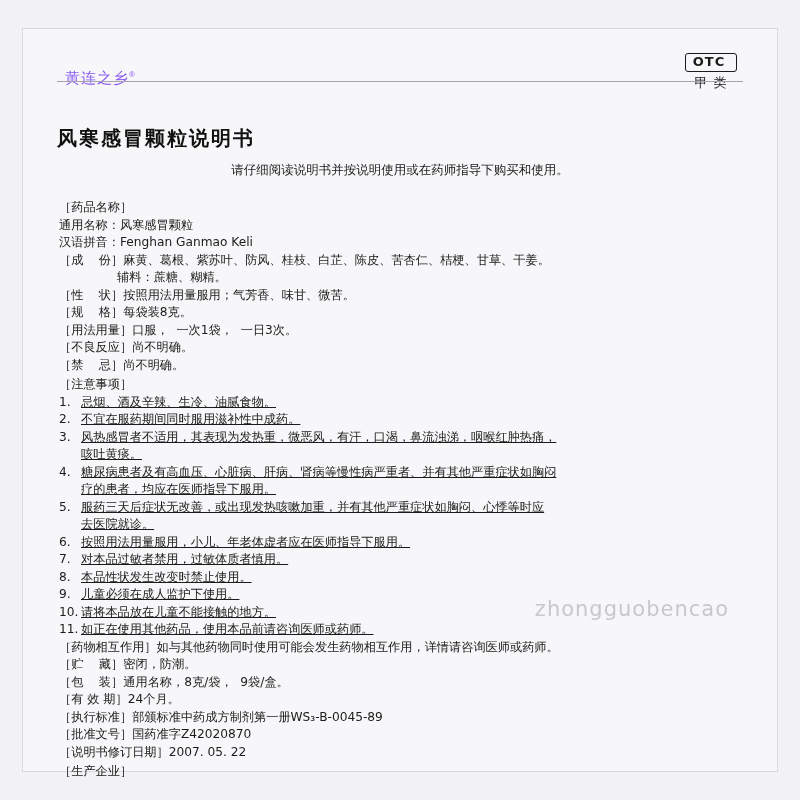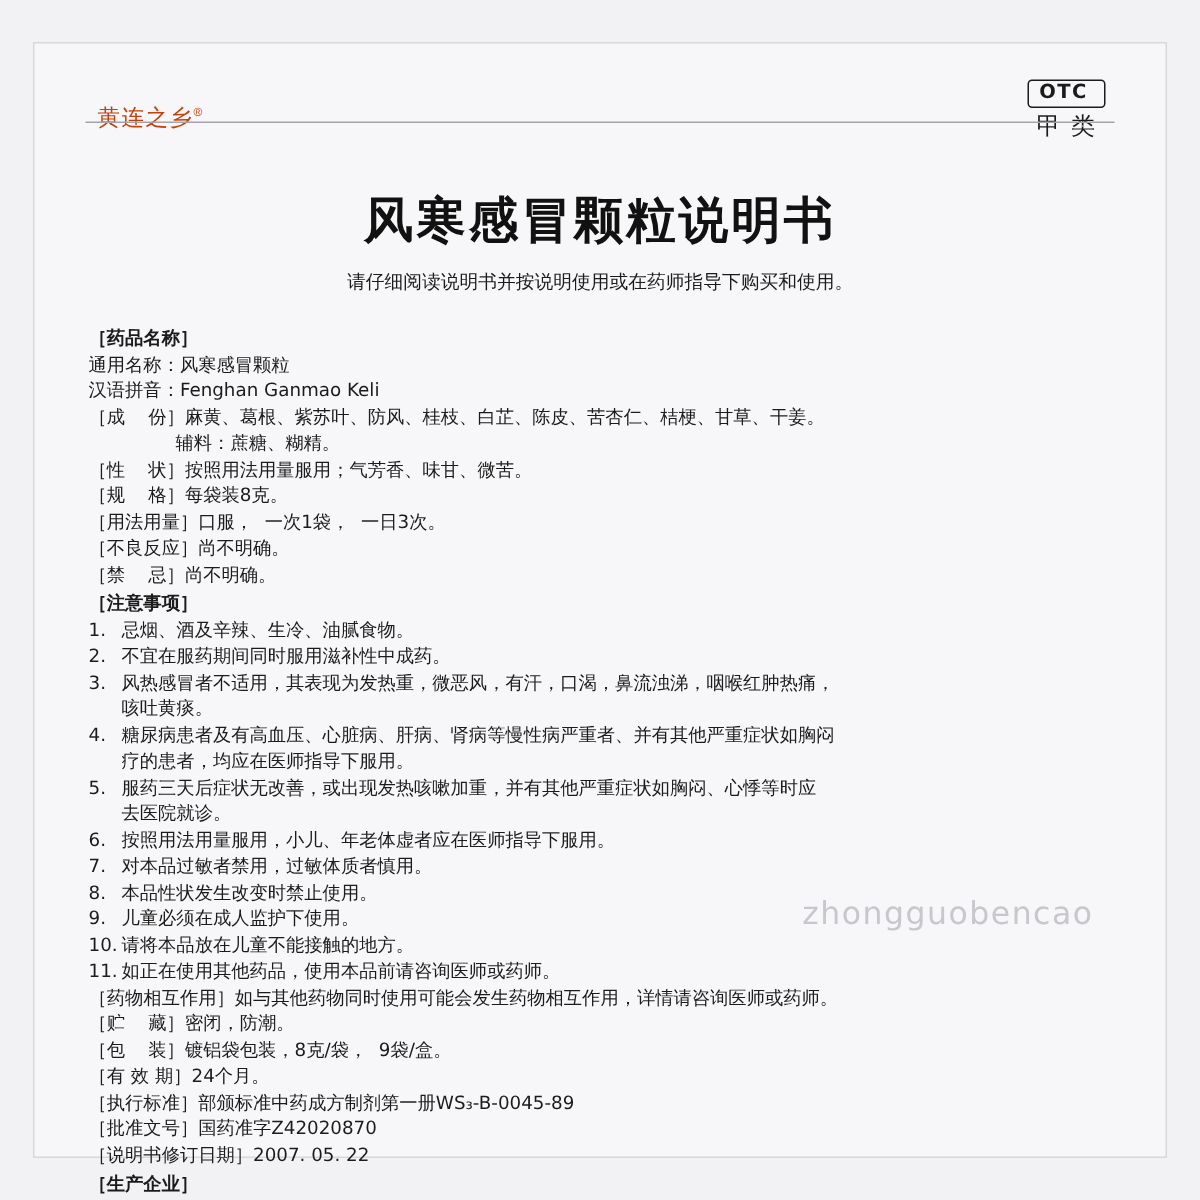--- a/index.html
+++ b/index.html
@@ -35,21 +35,21 @@
   .header {
     position: relative;
     height: 52px;
   }
   .brand {
     position: absolute;
     left: 8px;
     top: 22px;
     font-size: 15px;
     letter-spacing: 1px;
-    color: #c2410c;
+    color: #8b5cf6;
     font-family: Liberation Sans, sans-serif;
   }
   .brand .reg {
     font-size: 8px;
     vertical-align: super;
   }
   .otc {
     position: absolute;
     right: 6px;
     top: 6px;
@@ -59,34 +59,33 @@
   .otc-box {
     border: 1.5px solid #1b1b1b;
     border-radius: 3px;
     font-size: 13px;
     font-weight: bold;
     letter-spacing: 1px;
     padding: 1px 4px 2px 0;
     line-height: 1.1;
   }
   .otc-sub {
-    font-size: 16px;
+    font-size: 13px;
     margin-top: 2px;
     letter-spacing: 1px;
   }
   .rule-top {
     position: absolute;
     left: 34px;
     right: 34px;
     top: 52px;
     border-top: 1px solid #a6a4ab;
   }
   .title {
-    text-align: center;
-    font-size: 33px;
+    font-size: 20px;
     font-weight: bold;
     letter-spacing: 2px;
     margin: 26px 0 0 0;
     color: #111;
   }
   .subtitle {
     text-align: center;
     font-size: 12.5px;
     margin: 10px 0 20px 0;
     color: #1b1b1b;
@@ -99,39 +98,39 @@
     padding: 0 2px;
   }
   .line {
     white-space: pre-wrap;
   }
   .cont {
     padding-left: 58px;
   }
   .sec-title {
     margin-top: 2px;
-    font-weight: bold;
   }
   .numlist {
     margin: 0;
     padding: 0;
     list-style: none;
   }
   .numlist li {
     display: flex;
     align-items: flex-start;
     margin: 0;
   }
   .numlist .num {
     width: 22px;
     flex: 0 0 22px;
     text-align: left;
   }
   .numlist .txt {
     flex: 1 1 auto;
+    text-decoration: underline;
   }
   .watermark {
     position: absolute;
     right: 48px;
     bottom: 150px;
     font-size: 21px;
     color: #c9c7cd;
     letter-spacing: 1px;
     font-family: "DejaVu Sans", sans-serif;
     pointer-events: none;
@@ -234,21 +233,21 @@
         <li>
             <span class="num">11.</span>
             <span class="txt">如正在使用其他药品，使用本品前请咨询医师或药师。</span>
           </li>
       </ul>
 
       <div class="line"><span>［药物相互作用］</span><span>如与其他药物同时使用可能会发生药物相互作用，详情请咨询医师或药师。</span></div>
 
       <div class="line"><span>［贮    藏］</span><span>密闭，防潮。</span></div>
 
-      <div class="line"><span>［包    装］</span><span>镀铝袋包装，8克/袋，  9袋/盒。</span></div>
+      <div class="line"><span>［包    装］</span><span>通用名称，8克/袋，  9袋/盒。</span></div>
 
       <div class="line"><span>［有 效 期］</span><span>24个月。</span></div>
 
       <div class="line"><span>［执行标准］</span><span>部颁标准中药成方制剂第一册WS₃-B-0045-89</span></div>
 
       <div class="line"><span>［批准文号］</span><span>国药准字Z42020870</span></div>
 
       <div class="line"><span>［说明书修订日期］</span><span>2007. 05. 22</span></div>
 
       <div class="line sec-title">［生产企业］</div>

